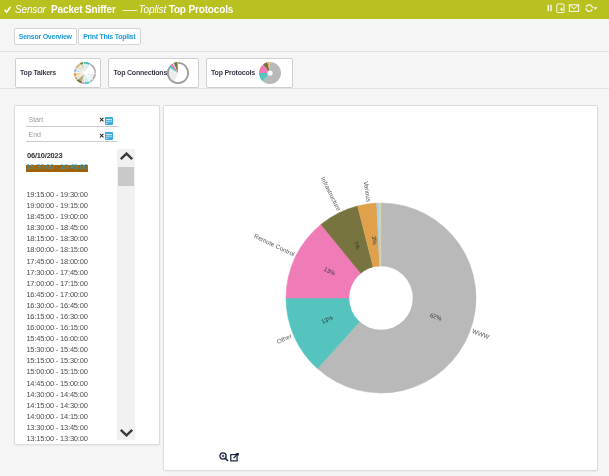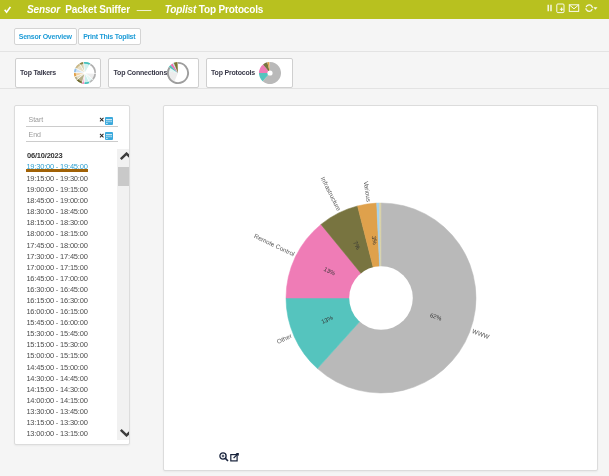--- a/index.html
+++ b/index.html
@@ -1,36 +1,36 @@
 <!DOCTYPE html>
 <html><head><meta charset="utf-8"><style>
 * { margin:0; padding:0; box-sizing:border-box; }
 html,body { width:609px; height:476px; background:#f5f5f5; font-family:"Liberation Sans",sans-serif; overflow:hidden; }
 #page { position:relative; width:609px; height:476px; }
 #hdr { position:absolute; left:0; top:0; width:609px; height:18.5px; background:#b8c11f; color:#fff; }
 #hdr .txt { position:absolute; left:15px; top:0; height:19px; line-height:19px; font-size:10px; letter-spacing:-0.15px; white-space:nowrap; }
-#hdr i { font-style:italic; font-weight:bold;margin-left:12px; }
+#hdr i { font-style:italic; font-weight:normal; }
 #hdr b { font-weight:bold;margin-top:34px; }
 .hline { position:absolute; left:0; width:609px; height:1px; background:#e3e3e3; }
 .btn { position:absolute; top:27.5px; height:17px; background:#fff; border:1px solid #d4d4d4; border-radius:2px;
   color:#1e9cd7; font-size:7px; font-weight:bold; letter-spacing:-0.25px; line-height:15px; text-align:center; }
 .tab { position:absolute; top:57.5px; height:30.5px; background:#fff; border:1px solid #cfcfcf; border-radius:2px; }
 .tab span { position:absolute; left:4.5px; top:10px; font-size:7px; font-weight:bold; letter-spacing:-0.2px; color:#3a3a4a; white-space:nowrap; }
 .tab svg { position:absolute; top:2.9px; }
 .card { position:absolute; background:#fff; border:1px solid #dcdcdc; border-radius:2px; box-shadow:0 1px 2px rgba(0,0,0,0.05); }
-#lcard { left:14px; top:104.5px; width:116px; height:340px; overflow:hidden;padding-left:36px; }
+#lcard { left:14px; top:104.5px; width:146px; height:340px; overflow:hidden;padding-left:36px; }
 #rcard { left:163px; top:104.5px; width:435px; height:366px; }
 .inlabel { position:absolute; left:13.5px; font-size:7px; color:#9a9a9a; }
 .inline { position:absolute; left:10.5px; width:92px; height:1px; background:#ccc; }
 .xmark { position:absolute; font-size:6.5px; color:#222; font-weight:bold; }
 .cal { position:absolute; width:8px; height:8px; }
 #datehdr { position:absolute; left:12px; top:45.9px; font-size:7.5px; letter-spacing:-0.2px; font-weight:bold; color:#333; }
 #tlist { position:absolute; left:11.4px; top:56.4px; font-size:7.5px; letter-spacing:-0.2px; color:#4d4d4d; }
 #tlist div { height:11.1px; line-height:11.1px; white-space:nowrap; }
-#tlist div.sel { color:#2b9fd0; border-bottom:3px solid #a16207; height:10.1px; line-height:10.1px; margin-bottom:1px; width:62px; }
+#tlist div.sel { color:#2b9fd0; border-bottom:7px solid #a16207; height:10.1px; line-height:10.1px; margin-bottom:17px; width:62px; }
 #sbar { position:absolute; left:101.6px; top:43.5px; width:18.8px; height:291px; background:#f1f1f1; }
 #sthumb { position:absolute; left:1.5px; top:18px; width:16px; height:19px; background:#c9c9c9; }
 #rtitle { position:absolute; left:11.8px; top:9px; font-size:9px; color:#2aa3d6; white-space:nowrap; }
 </style></head>
 <body>
 <div id="page">
   <div id="hdr">
     <svg width="7" height="8" viewBox="0 0 7 8" style="position:absolute;left:3.5px;top:5.5px">
         <path d="M0.7,3.8 L2.6,6.2 L6.4,0.9" stroke="#fff" stroke-width="1.6" fill="none"></path>
       </svg>

